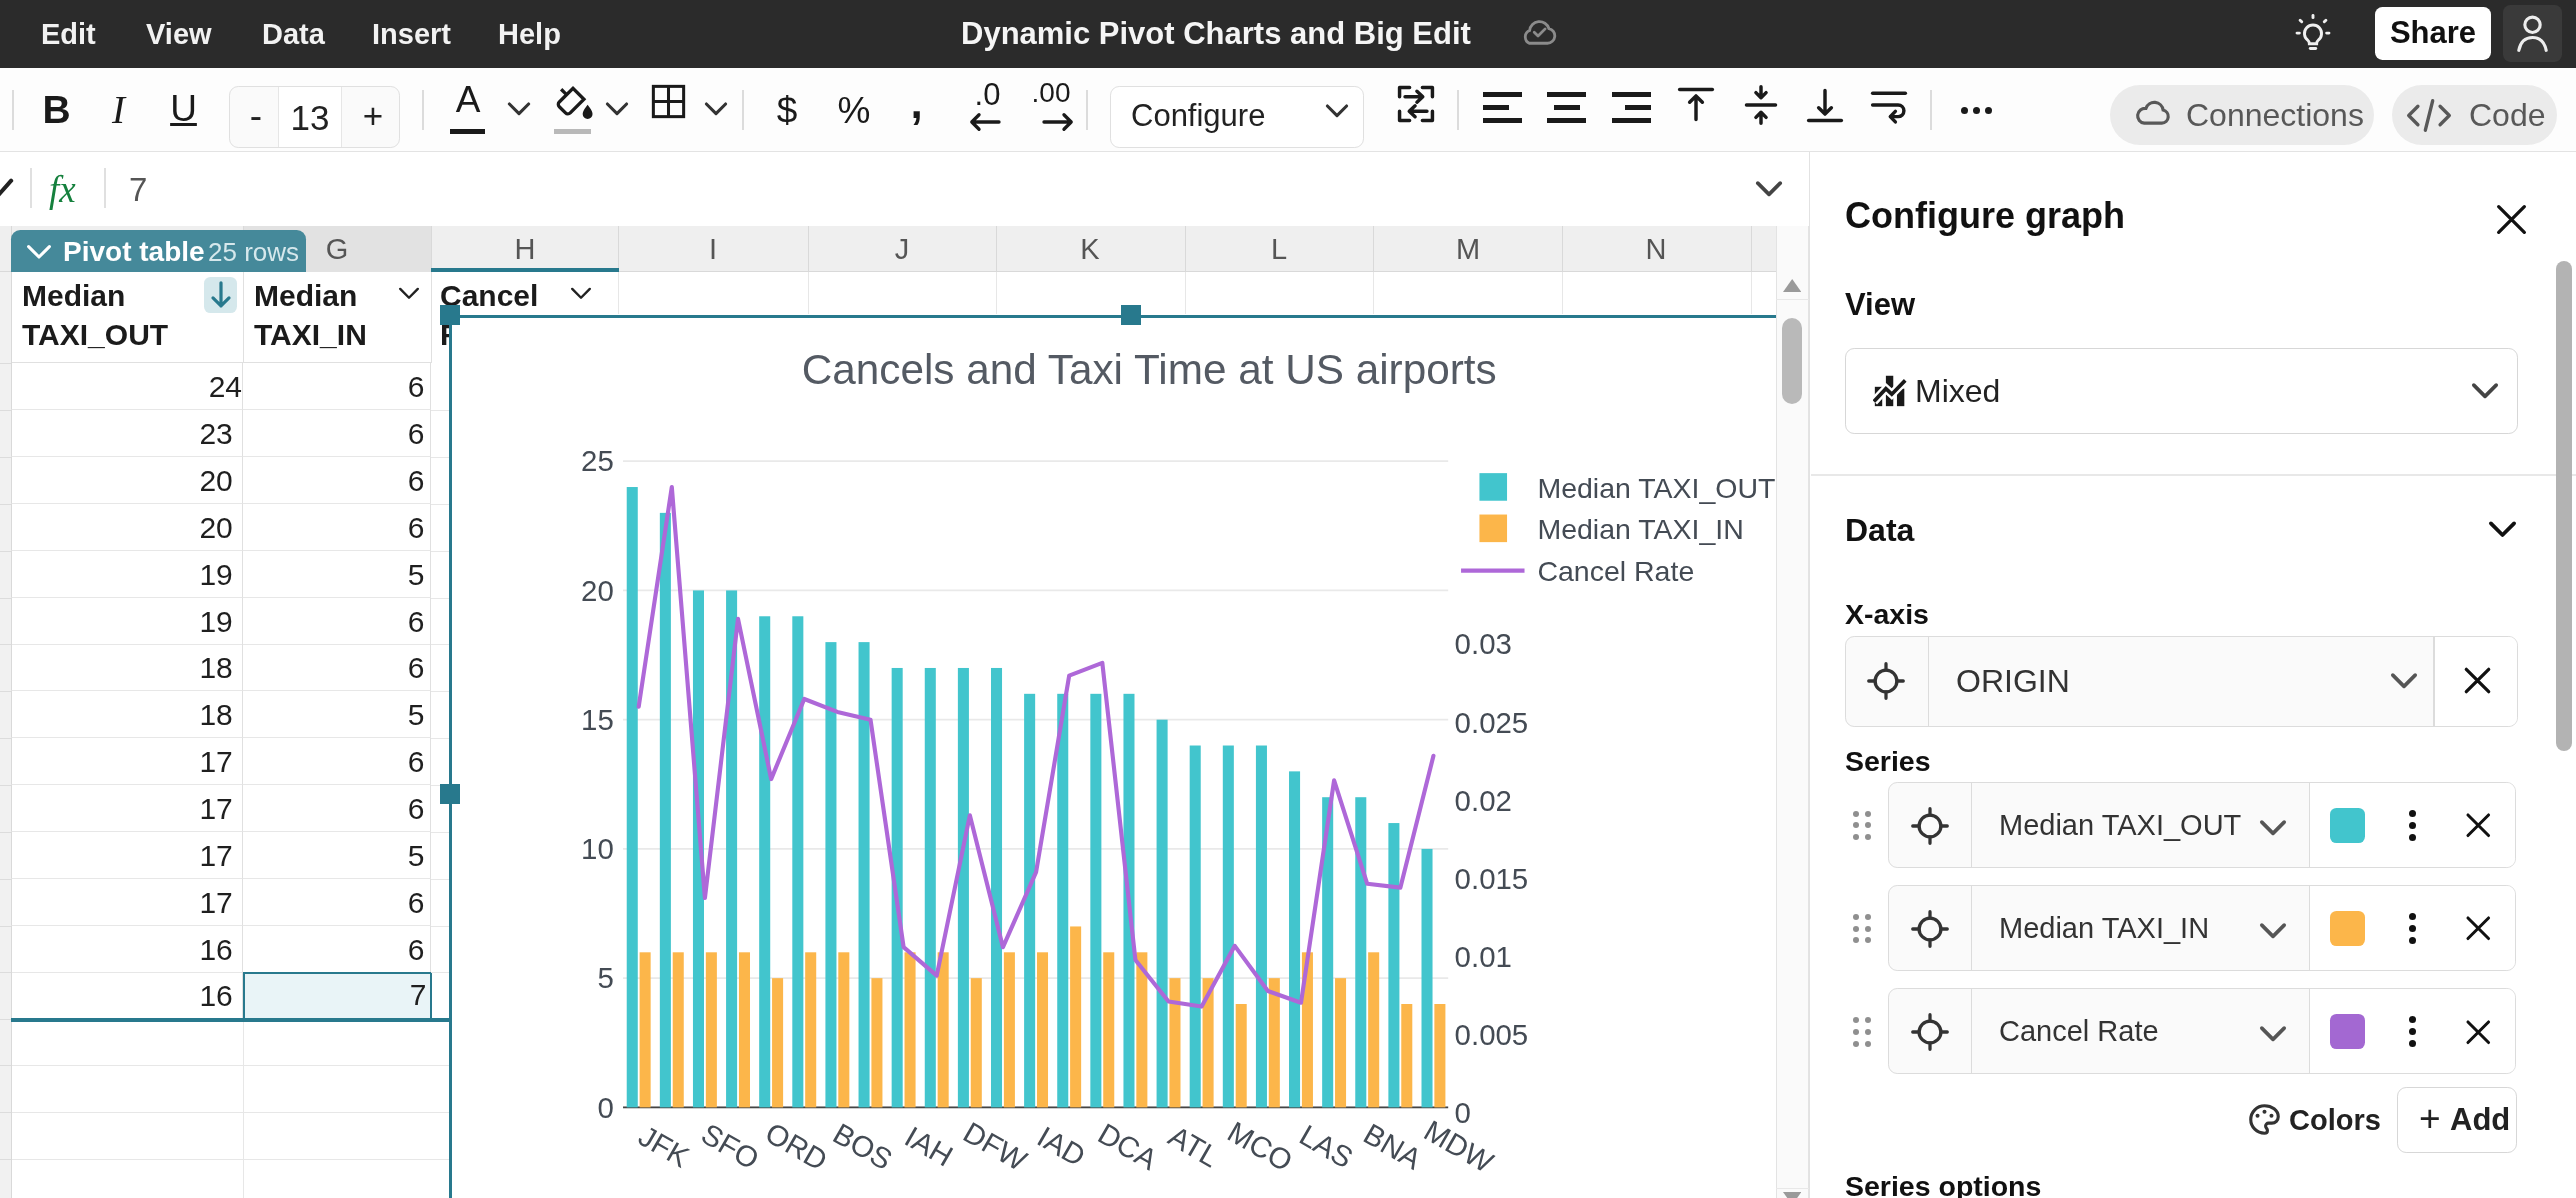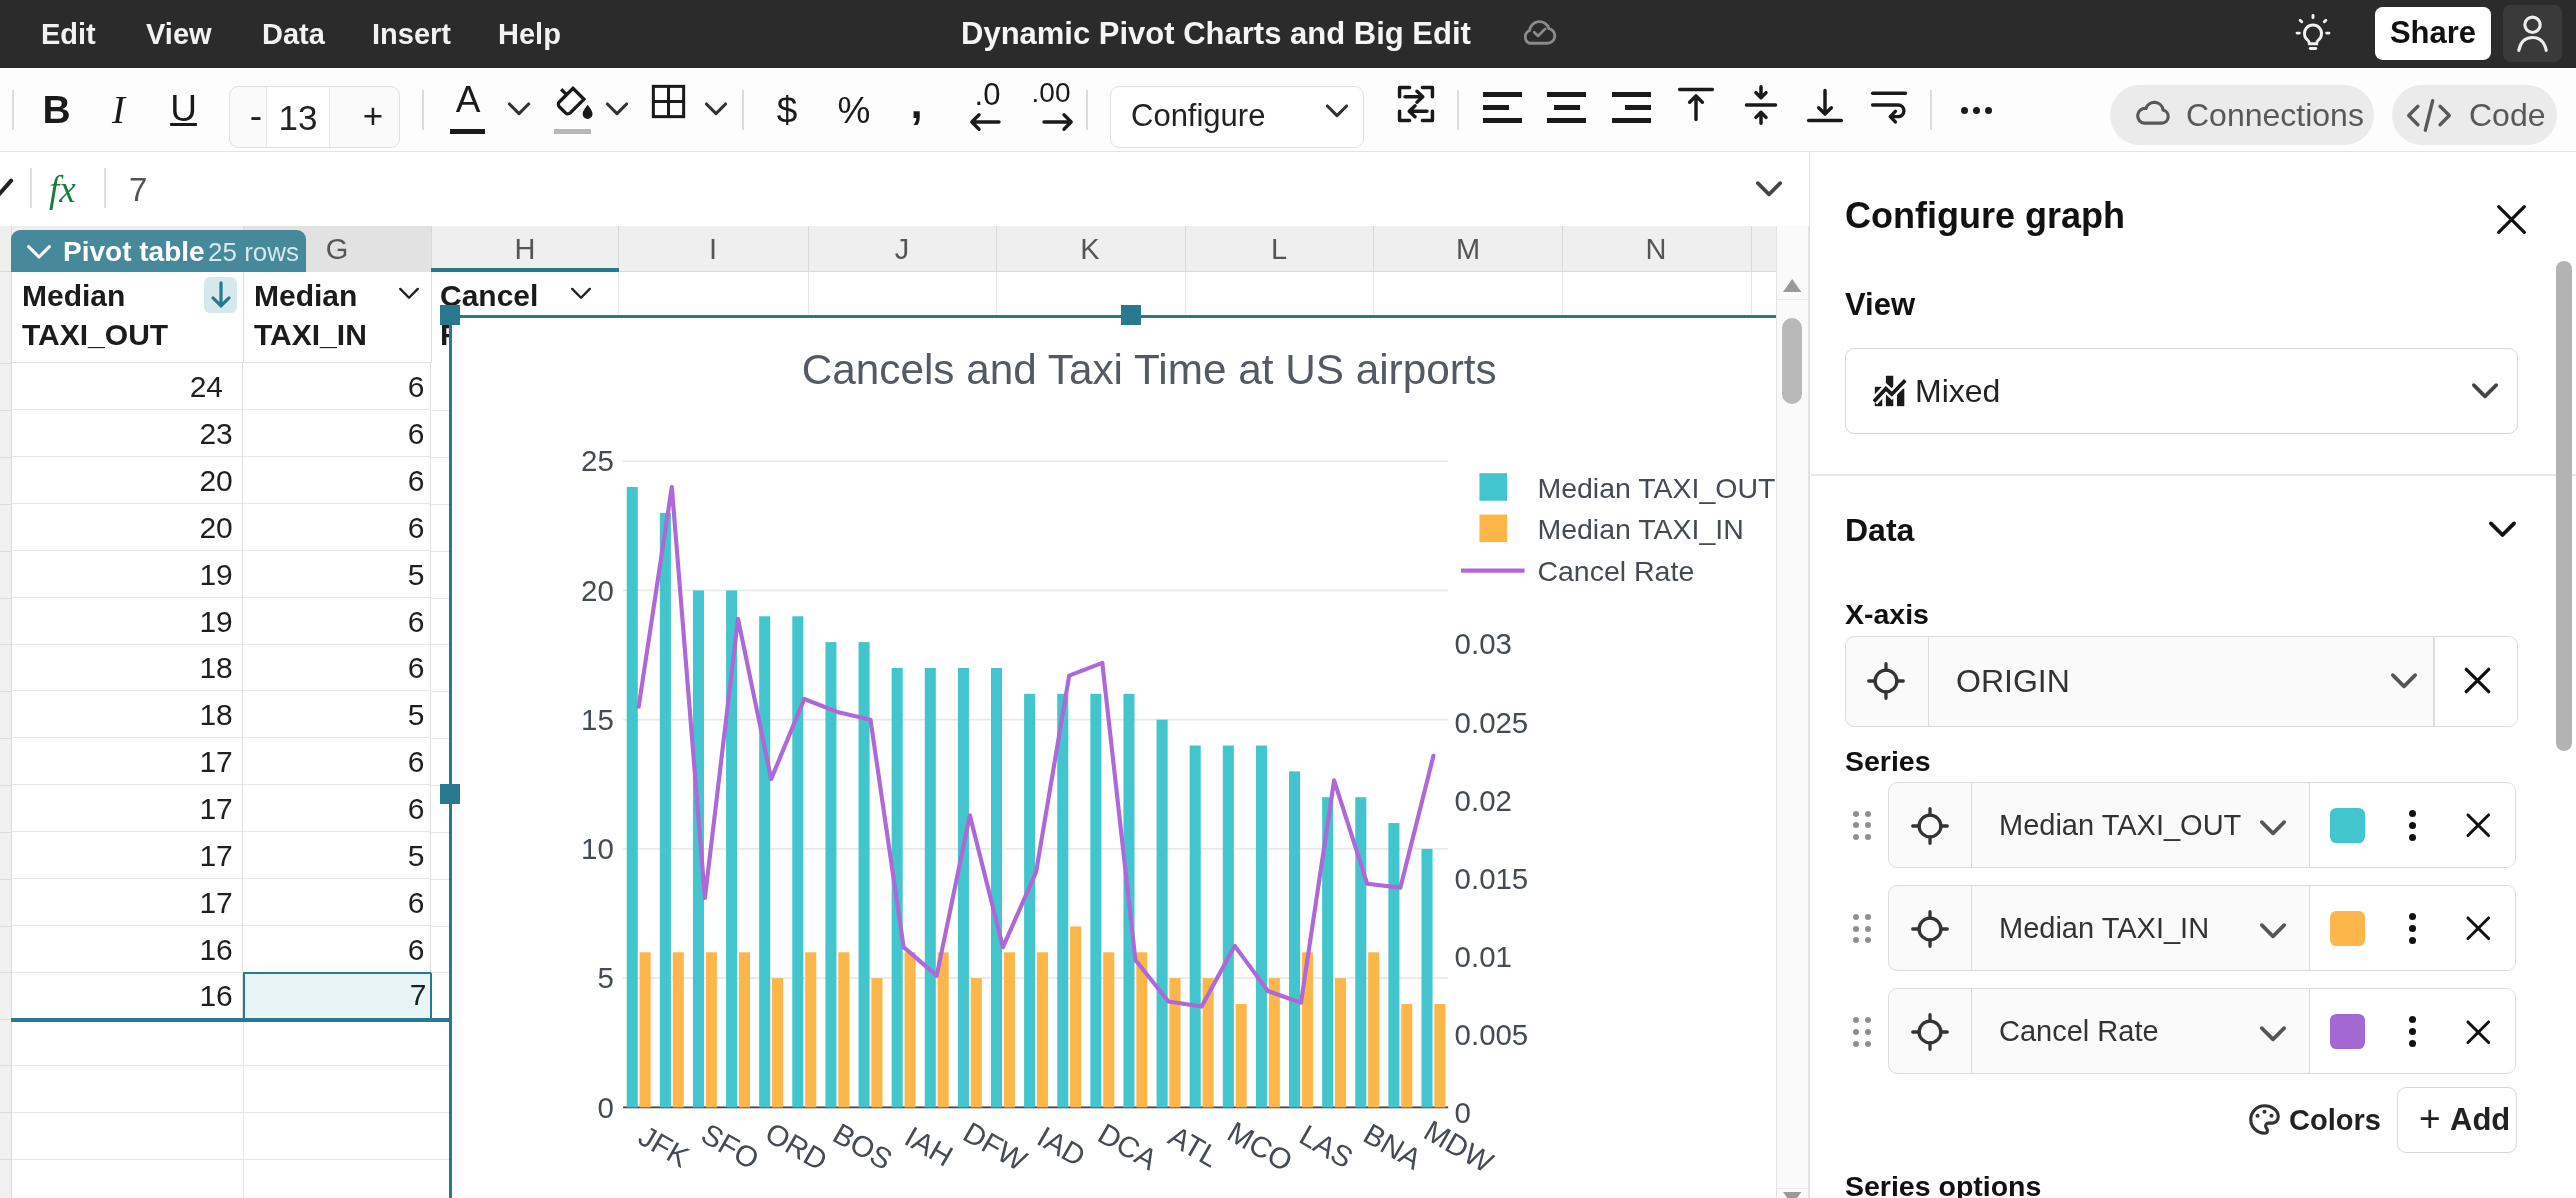--- a/index.html
+++ b/index.html
@@ -34,21 +34,21 @@
     <circle cx="10" cy="7" r="4.2" fill="none" stroke="#ededed" stroke-width="1.7"></circle>
     <path d="M2.5 21c1-5 4-7 7.5-7s6.5 2 7.5 7" fill="none" stroke="#ededed" stroke-width="1.7" stroke-linecap="round"></path>
   </svg>
 <div class="abs" style="left:0;top:68px;width:2576px;height:84px;background:#fdfdfd;border-bottom:1.8px solid #e3e3e3"></div>
 <div class="abs" style="left:12px;top:90px;width:1.8px;height:40px;background:#dcdcdc"></div>
 <div class="abs" style="left:29px;top:68px;width:55px;height:84px;line-height:84px;text-align:center;font-weight:bold;font-size:39px;color:#1a1a1a">B</div>
 <div class="abs" style="left:91px;top:68px;width:55px;height:84px;line-height:84px;text-align:center;font-style:italic;font-size:39px;color:#1a1a1a;font-family:'Liberation Serif',serif">I</div>
 <div class="abs" style="left:156px;top:68px;width:55px;height:84px;line-height:81px;text-align:center;font-size:37px;color:#1a1a1a;text-decoration:underline">U</div>
 <div class="abs" style="left:229px;top:86px;width:171px;height:62px;border:1.8px solid #e0e0e0;border-radius:9.2px;background:#fafafa;overflow:hidden">
     <div style="position:absolute;left:0;top:0;width:52px;height:100%;text-align:center;line-height:57px;font-size:37px;color:#222">-</div>
-    <div style="position:absolute;left:36px;top:0;width:64px;height:100%;background:#fff;border-left:1.8px solid #e6e6e6;border-right:1.8px solid #e6e6e6;text-align:center;line-height:61px;font-size:35px;color:#222">13</div>
+    <div style="position:absolute;left:48px;top:0;width:64px;height:100%;background:#fff;border-left:1.8px solid #e6e6e6;border-right:1.8px solid #e6e6e6;text-align:center;line-height:61px;font-size:35px;color:#222">13</div>
     <div style="position:absolute;right:0;top:0;width:52px;height:100%;text-align:center;line-height:57px;font-size:35px;color:#222">+</div>
   </div>
 <div class="abs" style="left:422px;top:90px;width:1.8px;height:40px;background:#dcdcdc"></div>
 <div class="abs" style="left:448px;top:79px;width:40px;height:48px;font-size:37px;font-weight:500;color:#1a1a1a;text-align:center">A</div>
 <div class="abs" style="left:450px;top:129px;width:35px;height:4.6px;background:#1a1a1a"></div>
 <svg class="abs" style="left:507px;top:101px" width="24" height="15.6" viewBox="0 0 20 12">
     <path d="M2 2l8 8 8-8" fill="none" stroke="#333" stroke-width="2.6" stroke-linecap="round" stroke-linejoin="round"></path>
   </svg>
 <svg class="abs" style="left:552px;top:81px" width="42" height="42" viewBox="0 0 23 23">
     <g fill="none" stroke="#1a1a1a" stroke-width="1.8">
@@ -175,21 +175,21 @@
 <div style="position:absolute;left:300px;top:0;width:74px;height:46px;text-align:center;line-height:46px;font-size:29px;color:#555">G</div>
 <div style="position:absolute;left:488px;top:0;width:74px;height:46px;text-align:center;line-height:46px;font-size:29px;color:#555">H</div>
 <div style="position:absolute;left:676px;top:0;width:74px;height:46px;text-align:center;line-height:46px;font-size:29px;color:#555">I</div>
 <div style="position:absolute;left:865px;top:0;width:74px;height:46px;text-align:center;line-height:46px;font-size:29px;color:#555">J</div>
 <div style="position:absolute;left:1053px;top:0;width:74px;height:46px;text-align:center;line-height:46px;font-size:29px;color:#555">K</div>
 <div style="position:absolute;left:1242px;top:0;width:74px;height:46px;text-align:center;line-height:46px;font-size:29px;color:#555">L</div>
 <div style="position:absolute;left:1431px;top:0;width:74px;height:46px;text-align:center;line-height:46px;font-size:29px;color:#555">M</div>
 <div style="position:absolute;left:1619px;top:0;width:74px;height:46px;text-align:center;line-height:46px;font-size:29px;color:#555">N</div>
 <div style="position:absolute;left:431px;top:42px;width:188px;height:3.7px;background:#28798d"></div>
 </div>
-<div style="position:absolute;left:11px;top:363px;width:232px;height:47px;border-bottom:0.9px solid #e7e7e7;border-left:0.9px solid #d9d9d9;border-right:0.9px solid #e0e0e0;font-size:30px;color:#1f1f1f;text-align:right;line-height:47px;padding-right:19px;box-sizing:border-box">24</div>
+<div style="position:absolute;left:11px;top:363px;width:232px;height:47px;border-bottom:0.9px solid #e7e7e7;border-left:0.9px solid #d9d9d9;border-right:0.9px solid #e0e0e0;font-size:30px;color:#1f1f1f;text-align:right;line-height:47px;padding-right:0;box-sizing:border-box">24</div>
 <div style="position:absolute;left:243px;top:363px;width:188px;height:47px;border-bottom:0.9px solid #e7e7e7;border-right:0.9px solid #e0e0e0;font-size:30px;color:#1f1f1f;text-align:right;line-height:47px;padding-right:5.5px;box-sizing:border-box">6</div>
 <div style="position:absolute;left:11px;top:410px;width:232px;height:47px;border-bottom:0.9px solid #e7e7e7;border-left:0.9px solid #d9d9d9;border-right:0.9px solid #e0e0e0;font-size:30px;color:#1f1f1f;text-align:right;line-height:47px;padding-right:9.2px;box-sizing:border-box">23</div>
 <div style="position:absolute;left:243px;top:410px;width:188px;height:47px;border-bottom:0.9px solid #e7e7e7;border-right:0.9px solid #e0e0e0;font-size:30px;color:#1f1f1f;text-align:right;line-height:47px;padding-right:5.5px;box-sizing:border-box">6</div>
 <div style="position:absolute;left:11px;top:457px;width:232px;height:47px;border-bottom:0.9px solid #e7e7e7;border-left:0.9px solid #d9d9d9;border-right:0.9px solid #e0e0e0;font-size:30px;color:#1f1f1f;text-align:right;line-height:47px;padding-right:9.2px;box-sizing:border-box">20</div>
 <div style="position:absolute;left:243px;top:457px;width:188px;height:47px;border-bottom:0.9px solid #e7e7e7;border-right:0.9px solid #e0e0e0;font-size:30px;color:#1f1f1f;text-align:right;line-height:47px;padding-right:5.5px;box-sizing:border-box">6</div>
 <div style="position:absolute;left:11px;top:504px;width:232px;height:47px;border-bottom:0.9px solid #e7e7e7;border-left:0.9px solid #d9d9d9;border-right:0.9px solid #e0e0e0;font-size:30px;color:#1f1f1f;text-align:right;line-height:47px;padding-right:9.2px;box-sizing:border-box">20</div>
 <div style="position:absolute;left:243px;top:504px;width:188px;height:47px;border-bottom:0.9px solid #e7e7e7;border-right:0.9px solid #e0e0e0;font-size:30px;color:#1f1f1f;text-align:right;line-height:47px;padding-right:5.5px;box-sizing:border-box">6</div>
 <div style="position:absolute;left:11px;top:551px;width:232px;height:47px;border-bottom:0.9px solid #e7e7e7;border-left:0.9px solid #d9d9d9;border-right:0.9px solid #e0e0e0;font-size:30px;color:#1f1f1f;text-align:right;line-height:47px;padding-right:9.2px;box-sizing:border-box">19</div>
 <div style="position:absolute;left:243px;top:551px;width:188px;height:47px;border-bottom:0.9px solid #e7e7e7;border-right:0.9px solid #e0e0e0;font-size:30px;color:#1f1f1f;text-align:right;line-height:47px;padding-right:5.5px;box-sizing:border-box">5</div>
 <div style="position:absolute;left:11px;top:598px;width:232px;height:47px;border-bottom:0.9px solid #e7e7e7;border-left:0.9px solid #d9d9d9;border-right:0.9px solid #e0e0e0;font-size:30px;color:#1f1f1f;text-align:right;line-height:47px;padding-right:9.2px;box-sizing:border-box">19</div>

